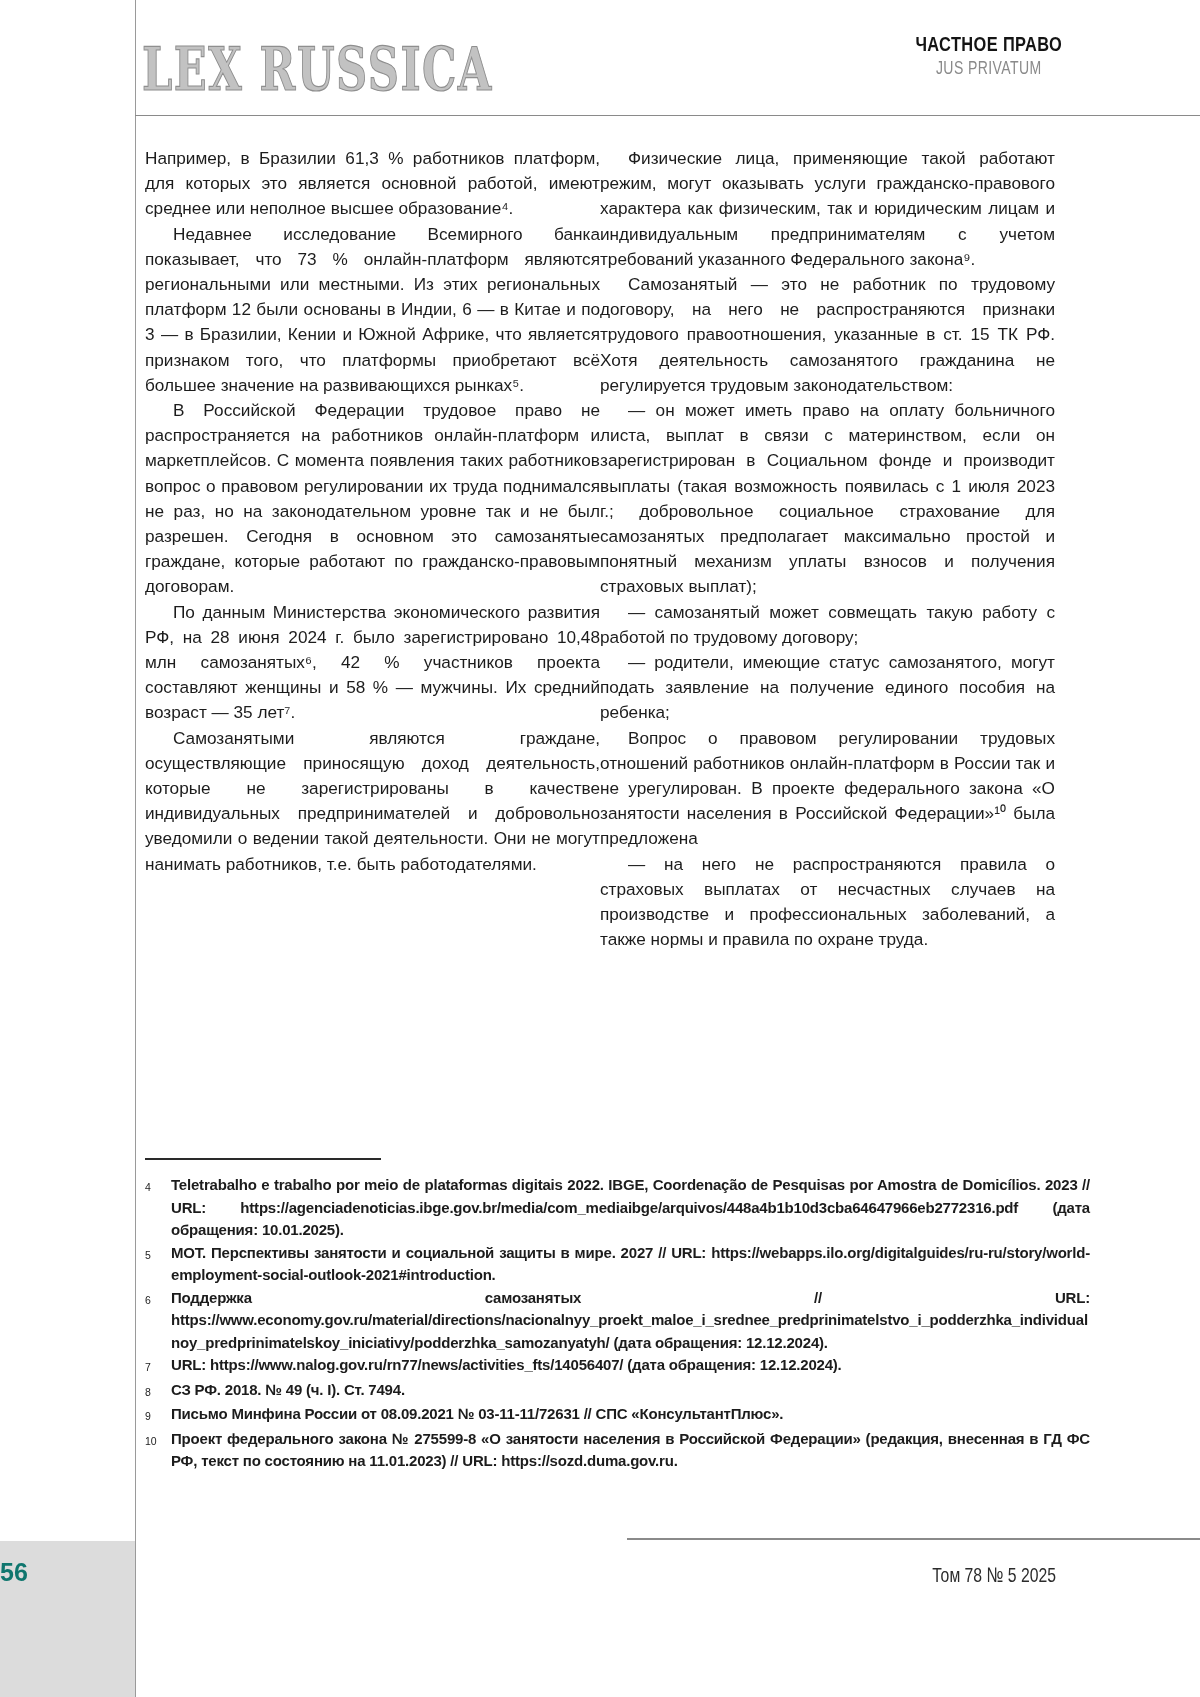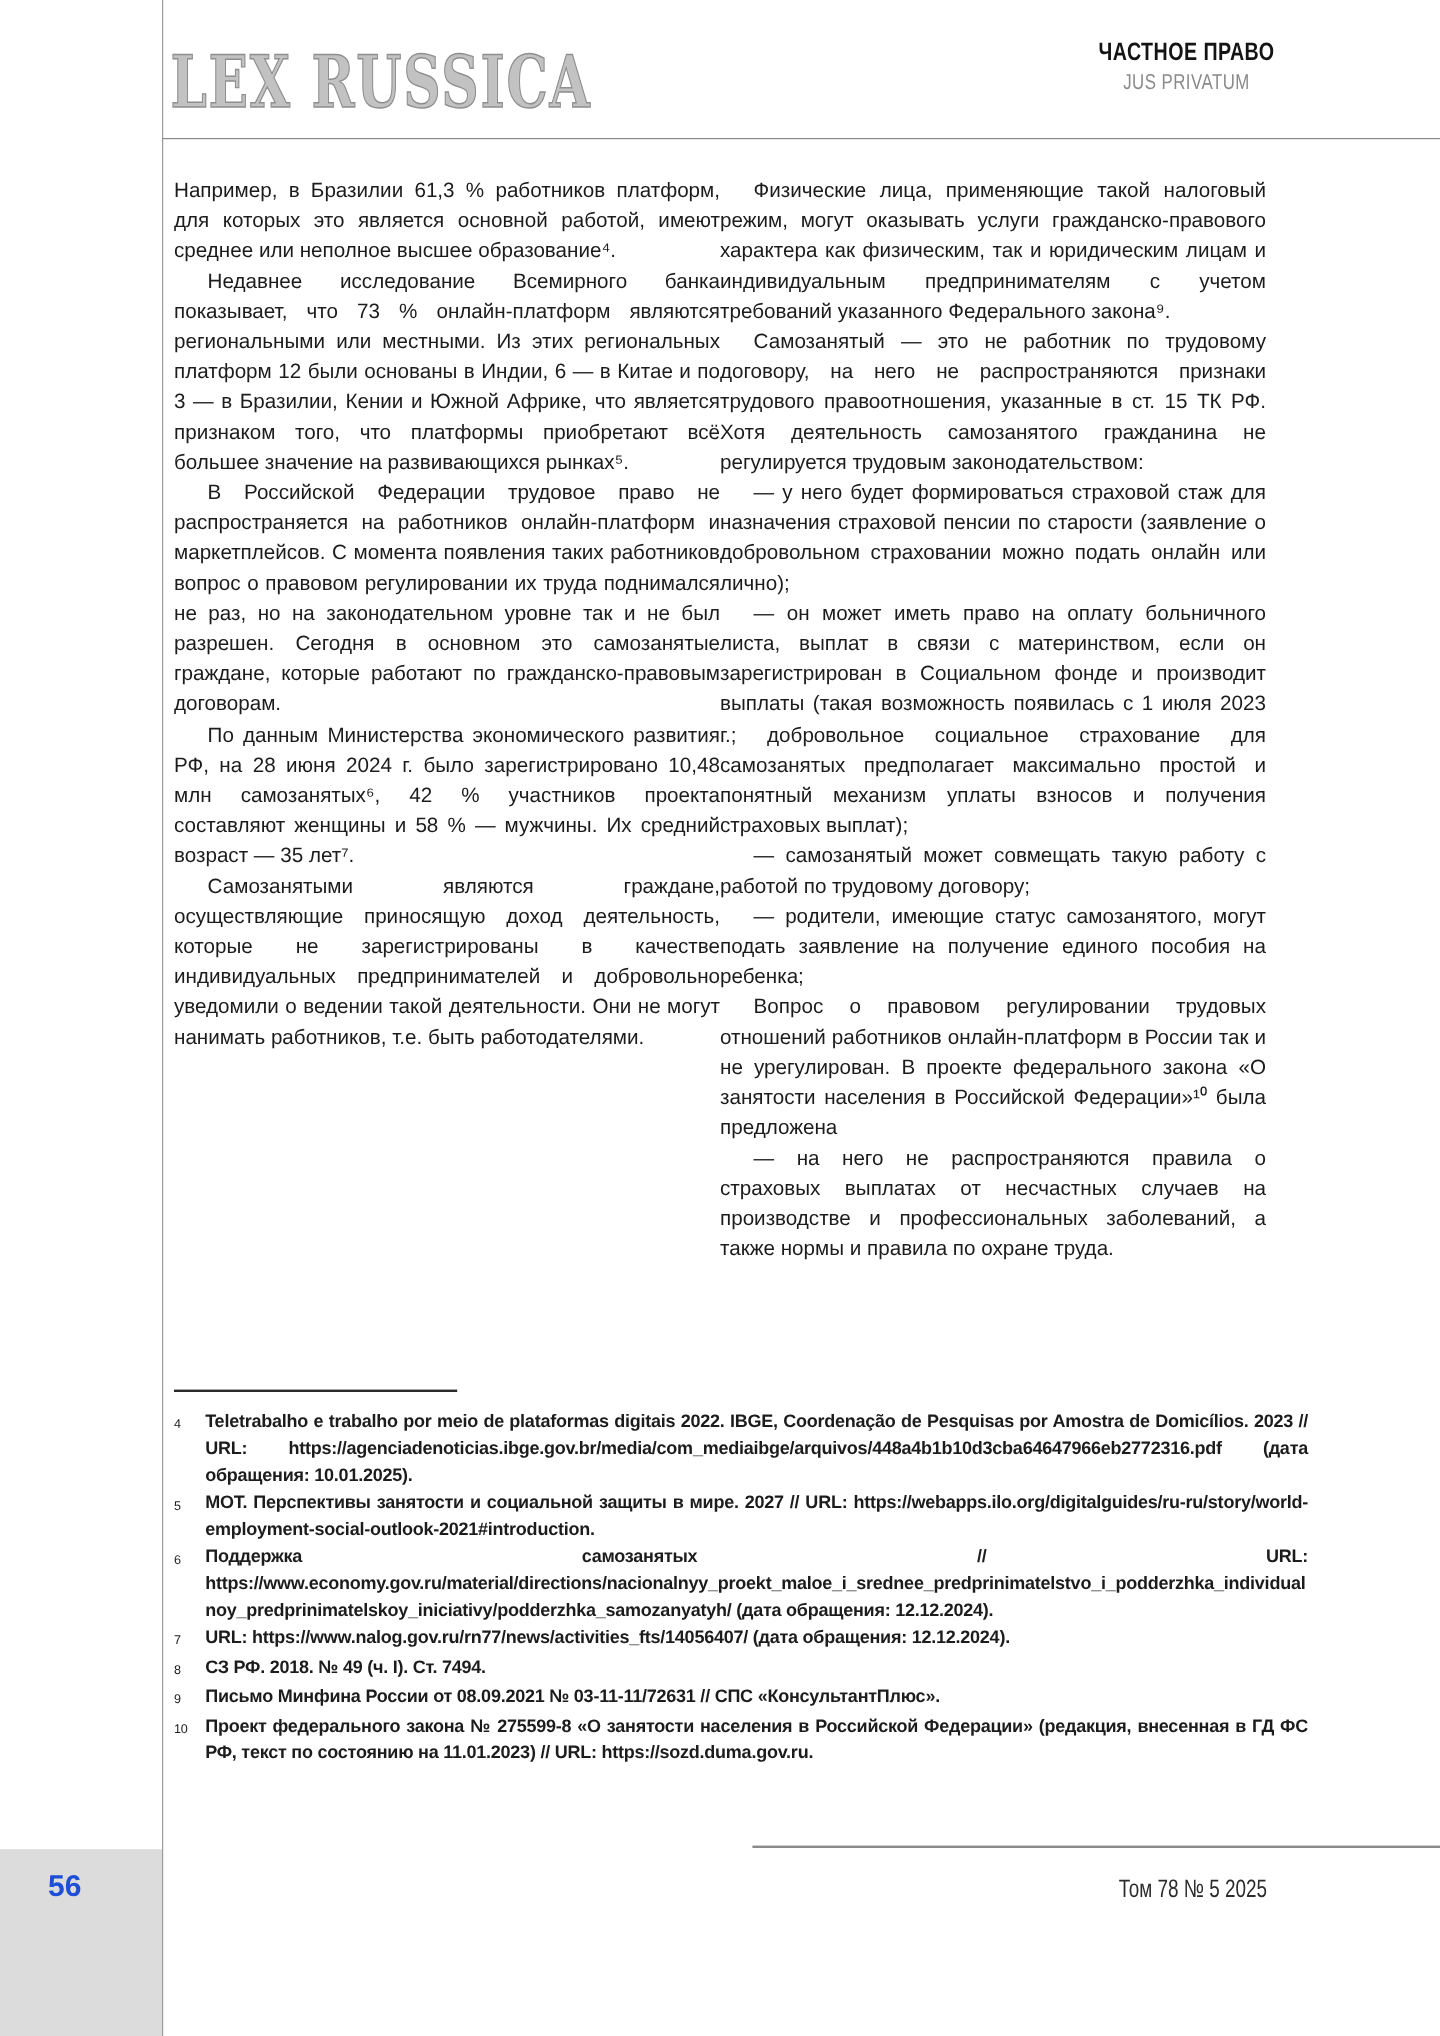--- a/index.html
+++ b/index.html
@@ -117,24 +117,24 @@
   .page-strip {
     position: absolute;
     left: 0; top: 1541px;
     width: 135px; height: 156px;
     background: #dcdcdc;
   }
   .page-num {
     position: absolute;
     left: 0; top: 1558px;
     width: 108px;
-    text-align: center;
+    text-align: left;
     font-size: 25px;
     font-weight: bold;
-    color: #1d4ed8;
+    color: #0f766e;
   }
   .issue {
     position: absolute;
     top: 1563px; right: 144px;
     font-size: 21px;
     color: #2b2b2b;
     transform: scaleX(0.75);
     transform-origin: right top;
     white-space: nowrap;
   }
@@ -157,23 +157,22 @@
 
   <div class="columns">
     <div class="col">
       <p class="para no-indent">Например, в Бразилии 61,3 % работников платформ, для которых это является основной работой, имеют среднее или неполное высшее образование⁴.</p>
       <p class="para">Недавнее исследование Всемирного банка показывает, что 73 % онлайн-платформ являются региональными или местными. Из этих региональных платформ 12 были основаны в Индии, 6 — в Китае и по 3 — в Бразилии, Кении и Южной Африке, что является признаком того, что платформы приобретают всё большее значение на развивающихся рынках⁵.</p>
       <p class="para">В Российской Федерации трудовое право не распространяется на работников онлайн-платформ и маркетплейсов. С момента появления таких работников вопрос о правовом регулировании их труда поднимался не раз, но на законодательном уровне так и не был разрешен. Сегодня в основном это самозанятые граждане, которые работают по гражданско-правовым договорам.</p>
       <p class="para">По данным Министерства экономического развития РФ, на 28 июня 2024 г. было зарегистрировано 10,48 млн самозанятых⁶, 42 % участников проекта составляют женщины и 58 % — мужчины. Их средний возраст — 35 лет⁷.</p>
       <p class="para">Самозанятыми являются граждане, осуществляющие приносящую доход деятельность, которые не зарегистрированы в качестве индивидуальных предпринимателей и добровольно уведомили о ведении такой деятельности. Они не могут нанимать работников, т.е. быть работодателями.</p>
     </div>
     <div class="col">
-      <p class="para">Физические лица, применяющие такой налоговый режим, могут оказывать услуги гражданско-правового характера как физическим, так и юридическим лицам и индивидуальным предпринимателям с учетом требований указанного Федерального закона⁹.</p>
+      <p class="para">Физические лица, применяющие такой работают режим, могут оказывать услуги гражданско-правового характера как физическим, так и юридическим лицам и индивидуальным предпринимателям с учетом требований указанного Федерального закона⁹.</p>
       <p class="para">Самозанятый — это не работник по трудовому договору, на него не распространяются признаки трудового правоотношения, указанные в ст. 15 ТК РФ. Хотя деятельность самозанятого гражданина не регулируется трудовым законодательством:</p>
-      <p class="para">— у него будет формироваться страховой стаж для назначения страховой пенсии по старости (заявление о добровольном страховании можно подать онлайн или лично);</p>
       <p class="para">— он может иметь право на оплату больничного листа, выплат в связи с материнством, если он зарегистрирован в Социальном фонде и производит выплаты (такая возможность появилась с 1 июля 2023 г.; добровольное социальное страхование для самозанятых предполагает максимально простой и понятный механизм уплаты взносов и получения страховых выплат);</p>
       <p class="para">— самозанятый может совмещать такую работу с работой по трудовому договору;</p>
       <p class="para">— родители, имеющие статус самозанятого, могут подать заявление на получение единого пособия на ребенка;</p>
       <p class="para">Вопрос о правовом регулировании трудовых отношений работников онлайн-платформ в России так и не урегулирован. В проекте федерального закона «О занятости населения в Российской Федерации»¹⁰ была предложена</p>
       <p class="para">— на него не распространяются правила о страховых выплатах от несчастных случаев на производстве и профессиональных заболеваний, а также нормы и правила по охране труда.</p>
     </div>
   </div>
 
   <div class="fn-rule"></div>
 

